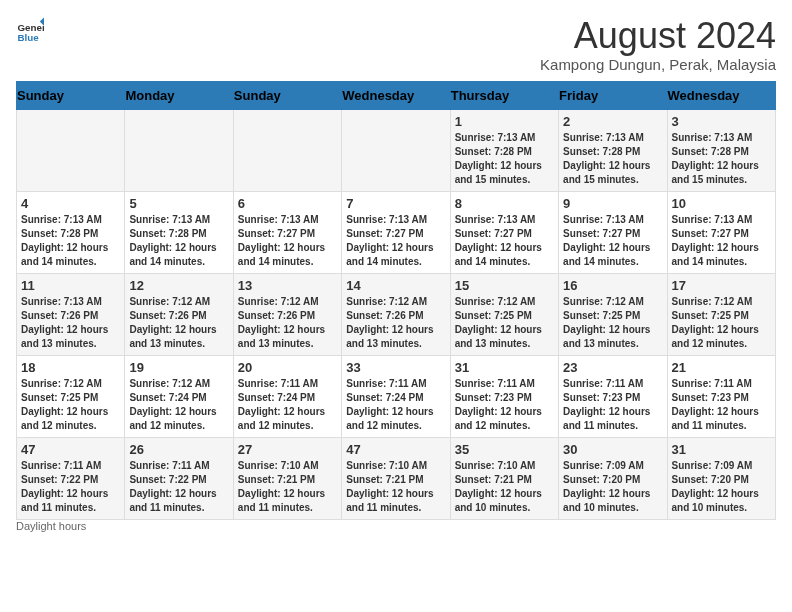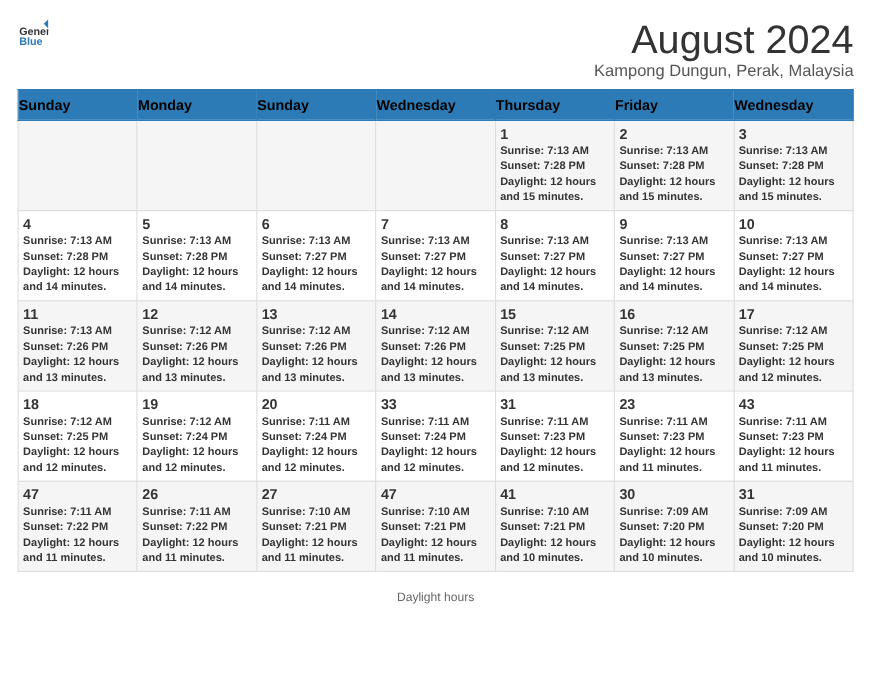--- a/index.html
+++ b/index.html
@@ -78,22 +78,22 @@
       color: #333;
       line-height: 1.4;
       font-weight: bold;
     }
     .empty-cell {
       background-color: #f5f5f5;
     }
     .footer-note {
       font-size: 11px;
       color: #666;
-      margin-top: 17px;
-      text-align: center;
+      margin-top: 0;
+      text-align: left;
     }
   </style>
 </head>
 <body>
 
 <div class="header-row">
   <div class="logo">
     <svg class="logo-icon" viewBox="0 0 40 40">
       <text x="2" y="22" font-size="14" font-weight="bold" fill="#333">General</text>
       <text x="2" y="36" font-size="14" font-weight="bold" fill="#2c7bb6">Blue</text>
@@ -216,21 +216,21 @@
         </td>
         <td>
           <span class="day-number">31</span>
           <div class="day-info">Sunrise: 7:11 AM<br>Sunset: 7:23 PM<br>Daylight: 12 hours and 12 minutes.</div>
         </td>
         <td>
           <span class="day-number">23</span>
           <div class="day-info">Sunrise: 7:11 AM<br>Sunset: 7:23 PM<br>Daylight: 12 hours and 11 minutes.</div>
         </td>
         <td>
-          <span class="day-number">43</span>
+          <span class="day-number">21</span>
           <div class="day-info">Sunrise: 7:11 AM<br>Sunset: 7:23 PM<br>Daylight: 12 hours and 11 minutes.</div>
         </td>
       </tr>
       <tr>
         <td>
           <span class="day-number">47</span>
           <div class="day-info">Sunrise: 7:11 AM<br>Sunset: 7:22 PM<br>Daylight: 12 hours and 11 minutes.</div>
         </td>
         <td>
           <span class="day-number">26</span>
@@ -238,21 +238,21 @@
         </td>
         <td>
           <span class="day-number">27</span>
           <div class="day-info">Sunrise: 7:10 AM<br>Sunset: 7:21 PM<br>Daylight: 12 hours and 11 minutes.</div>
         </td>
         <td>
           <span class="day-number">47</span>
           <div class="day-info">Sunrise: 7:10 AM<br>Sunset: 7:21 PM<br>Daylight: 12 hours and 11 minutes.</div>
         </td>
         <td>
-          <span class="day-number">41</span>
+          <span class="day-number">35</span>
           <div class="day-info">Sunrise: 7:10 AM<br>Sunset: 7:21 PM<br>Daylight: 12 hours and 10 minutes.</div>
         </td>
         <td>
           <span class="day-number">30</span>
           <div class="day-info">Sunrise: 7:09 AM<br>Sunset: 7:20 PM<br>Daylight: 12 hours and 10 minutes.</div>
         </td>
         <td>
           <span class="day-number">31</span>
           <div class="day-info">Sunrise: 7:09 AM<br>Sunset: 7:20 PM<br>Daylight: 12 hours and 10 minutes.</div>
         </td>

